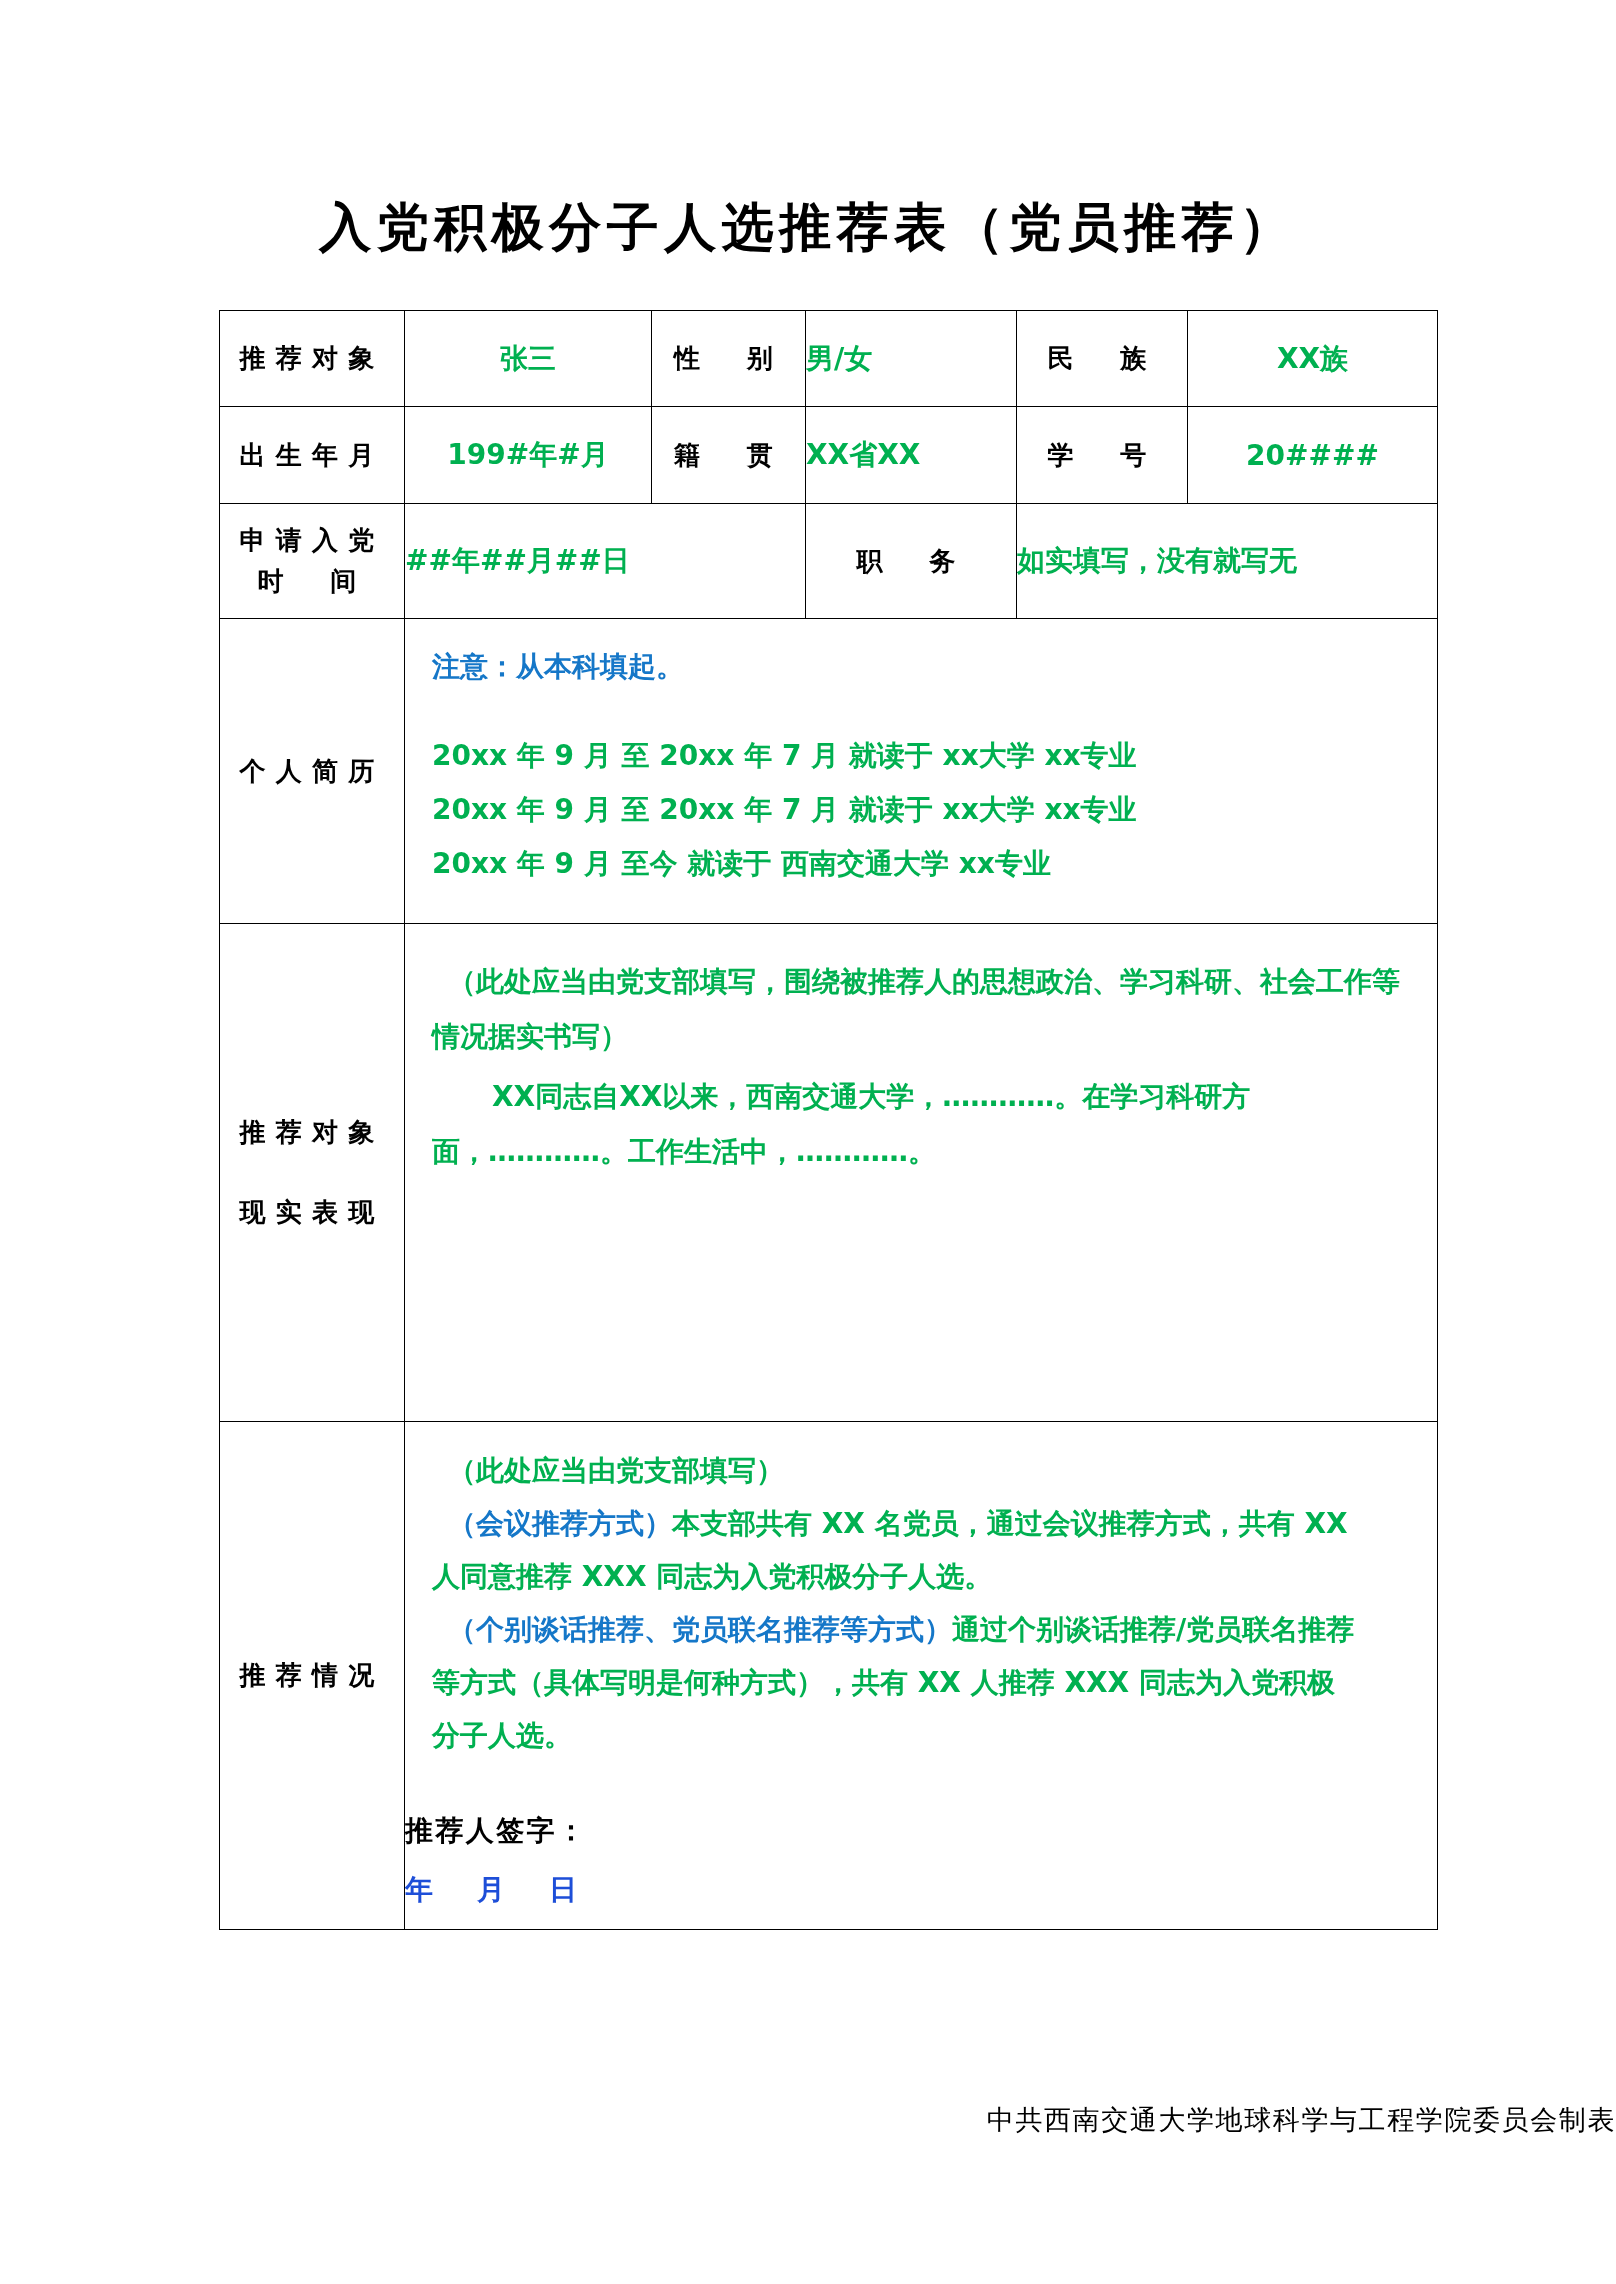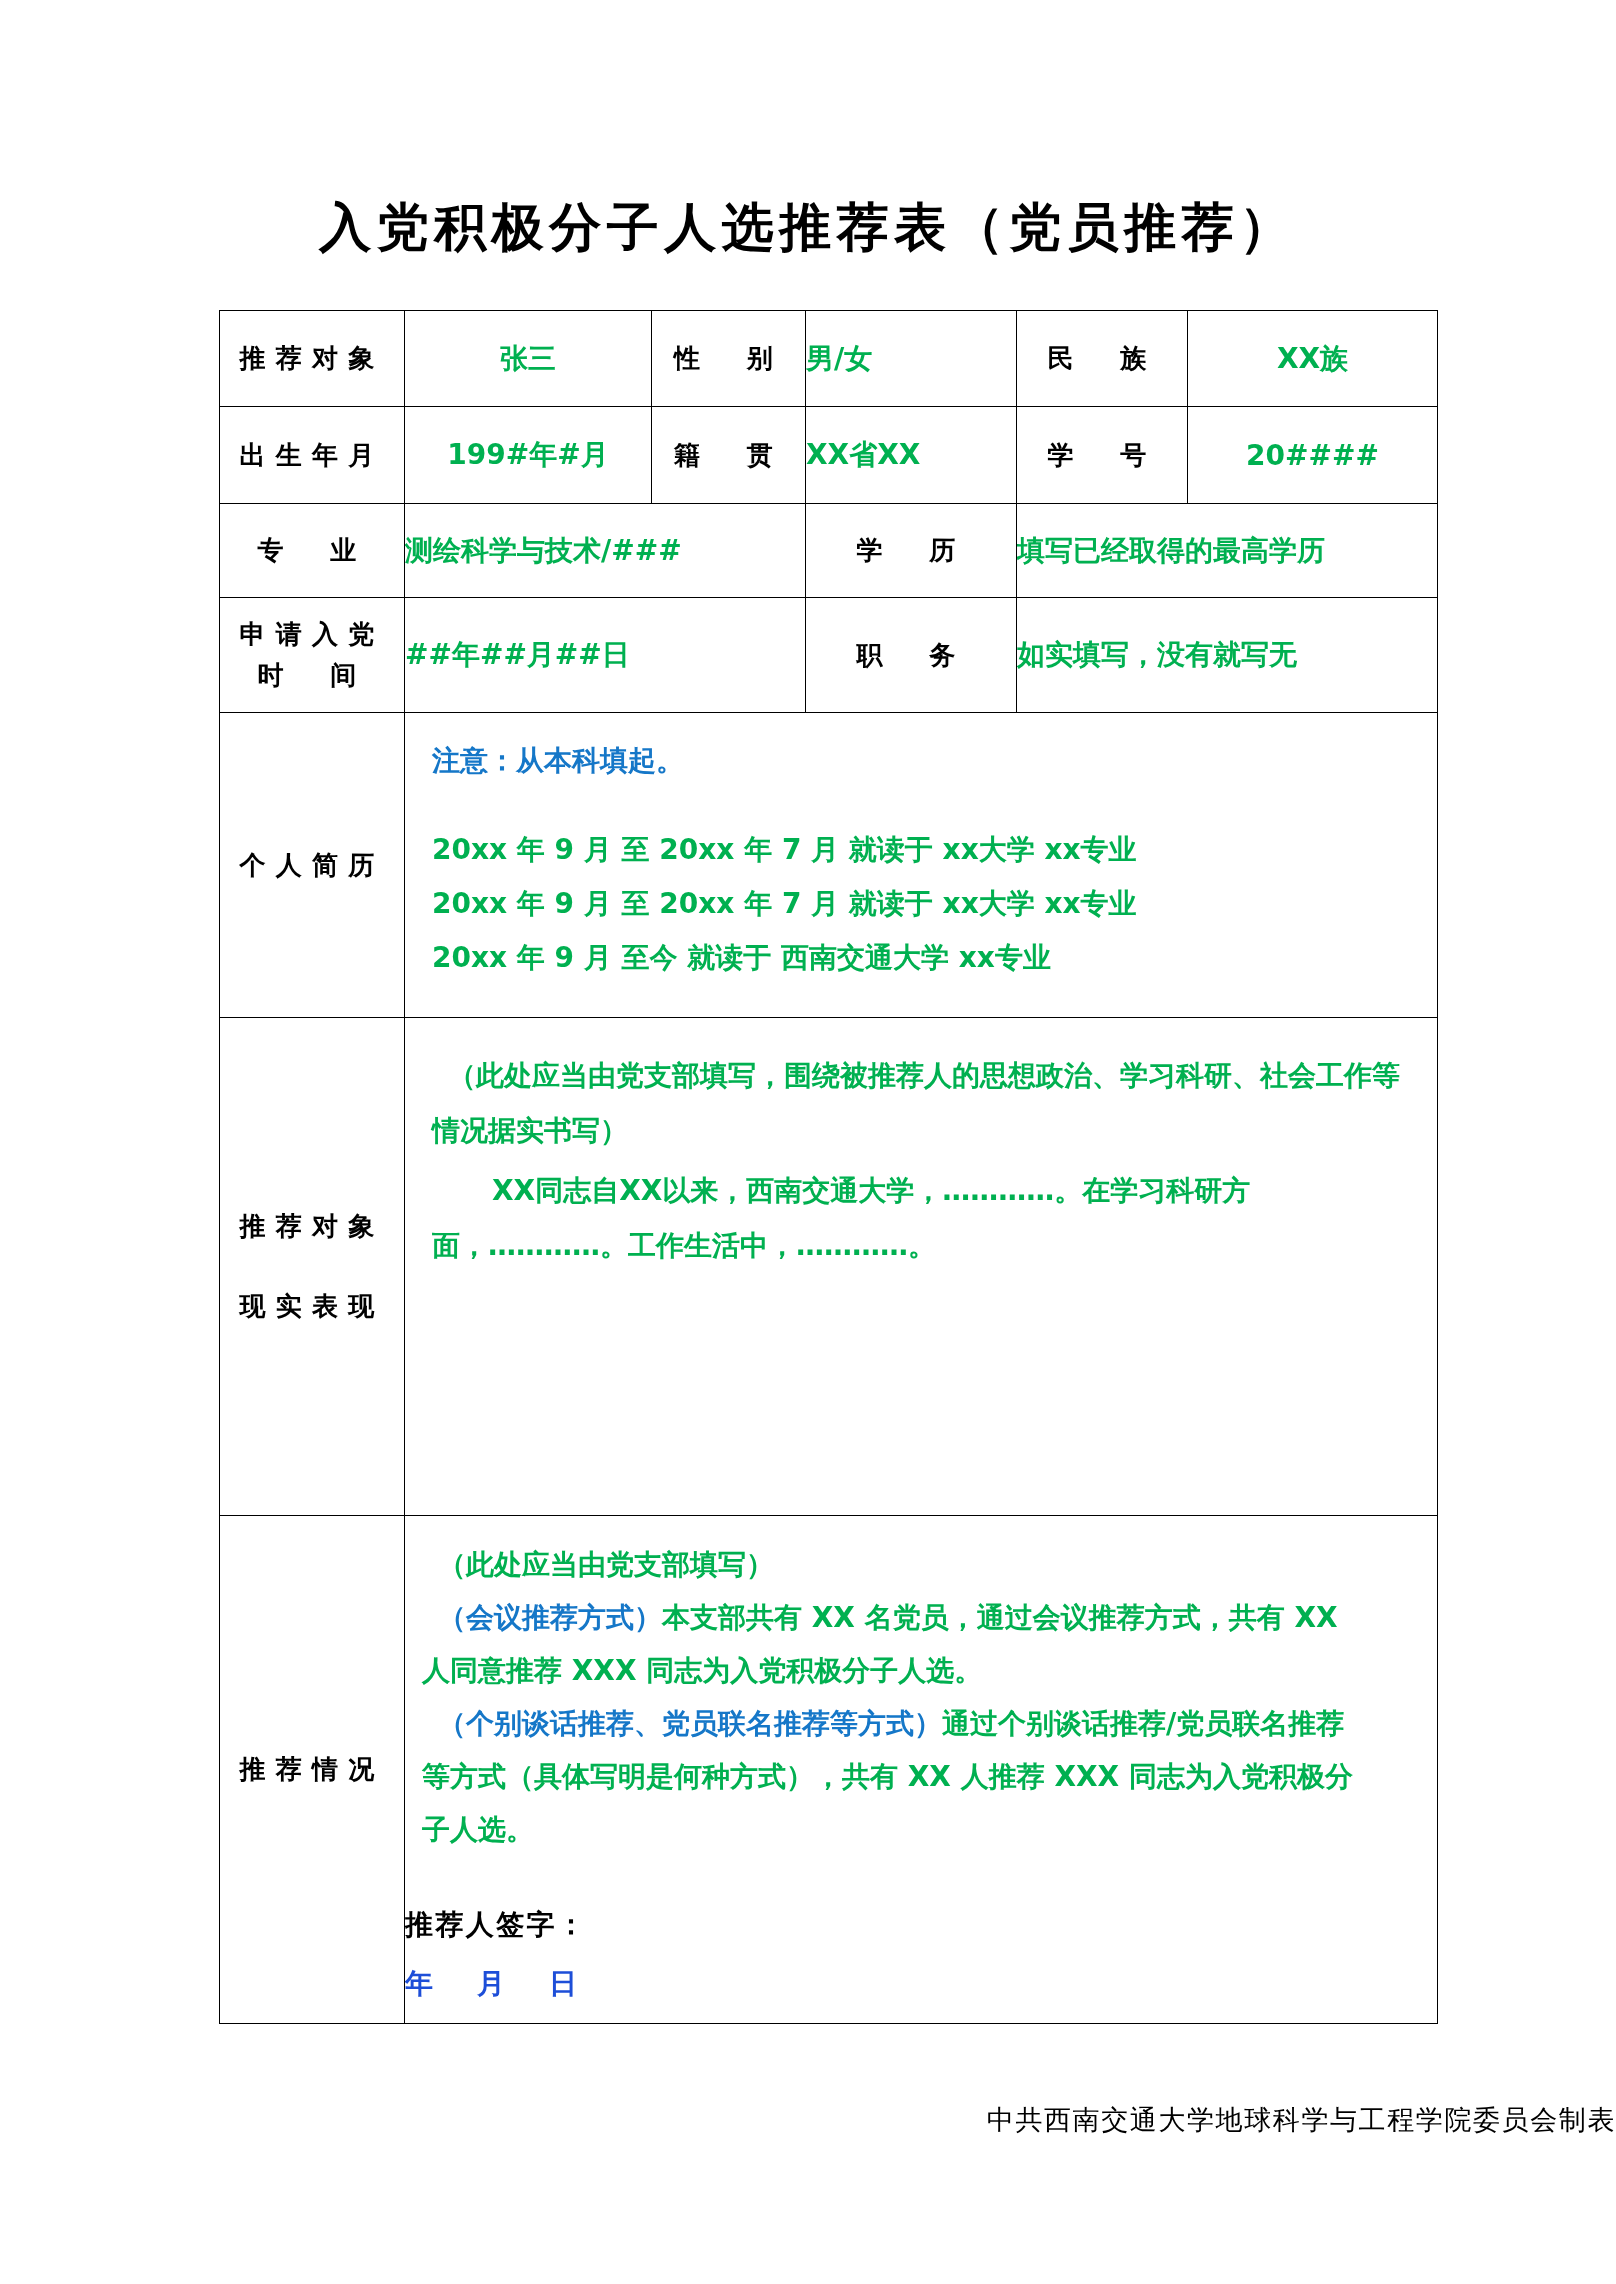--- a/index.html
+++ b/index.html
@@ -78,21 +78,21 @@
   .perf-body p {
     margin: 0;
     font-family: "DejaVu Sans", "Liberation Sans", sans-serif;
     font-size: 28px;
     line-height: 55px;
     color: #00B050;
   }
   .perf-p1 { text-indent: 16px; }
   .perf-p2 { text-indent: 60px; margin-top: 4.7px !important; }
   
-  .rec-body { margin: 22px 79px 0 17px; }
+  .rec-body { margin: 22px 79px 0 27px; }
   .rec-body p {
     margin: 0;
     font-family: "DejaVu Sans", "Liberation Sans", sans-serif;
     font-size: 28px;
     line-height: 53px;
     color: #00B050;
     text-indent: 16px;
   }
   .sig-line1 {
     margin-top: 44px;
@@ -152,26 +152,20 @@
 
     <tr style="height:97px">
       <td class="lbl">出生年月</td>
       <td class="val c">199#年#月</td>
       <td class="lbl">籍　贯</td>
       <td class="val lpad">XX省XX</td>
       <td class="lbl">学　号</td>
       <td class="val c">20####</td>
     </tr>
 
-    <tr style="height:94px">
-      <td class="lbl">专　业</td>
-      <td class="val lpad30" colspan="2">测绘科学与技术/###</td>
-      <td class="lbl">学　历</td>
-      <td class="val lpad" colspan="2">填写已经取得的最高学历</td>
-    </tr>
 
     <tr style="height:115px">
       <td class="lbl">
         <div class="lbl-line">申请入党</div>
         <div class="lbl-line">时　间</div>
       </td>
       <td class="val lpad30" colspan="2">##年##月##日</td>
       <td class="lbl">职　务</td>
       <td class="val lpad" colspan="2">如实填写，没有就写无</td>
     </tr>

